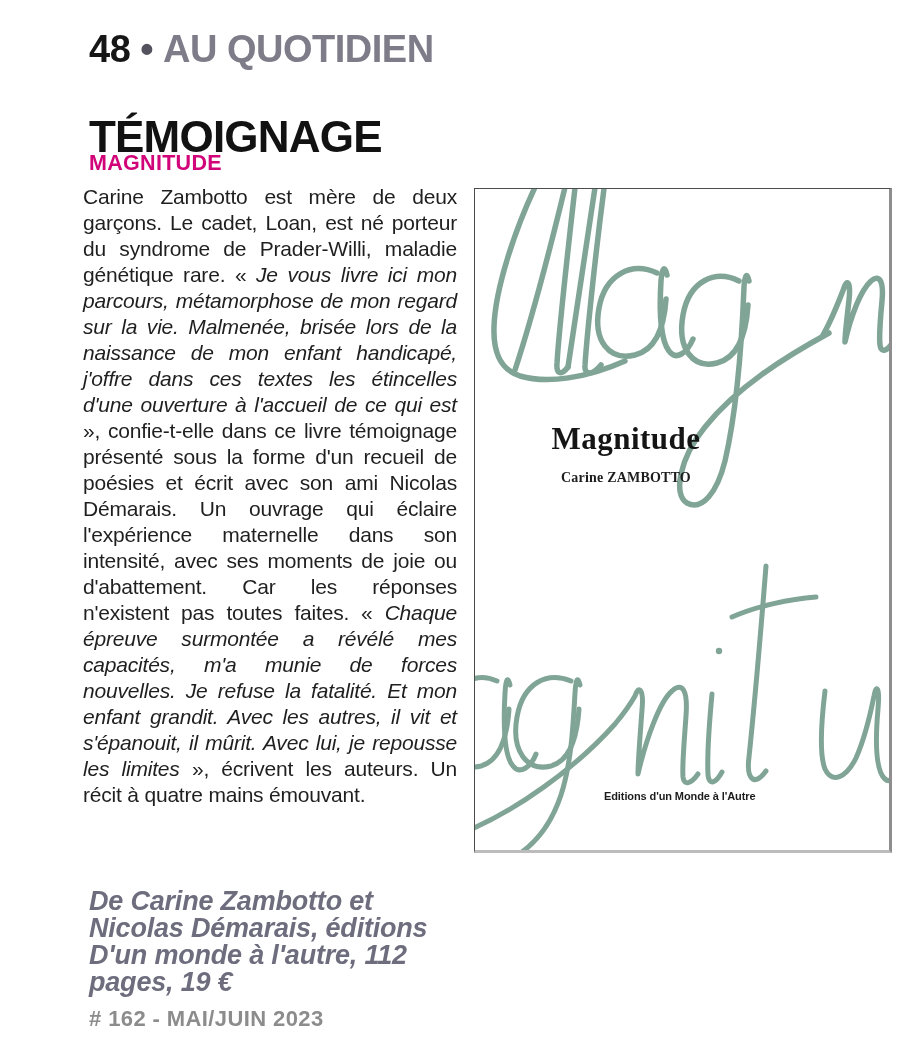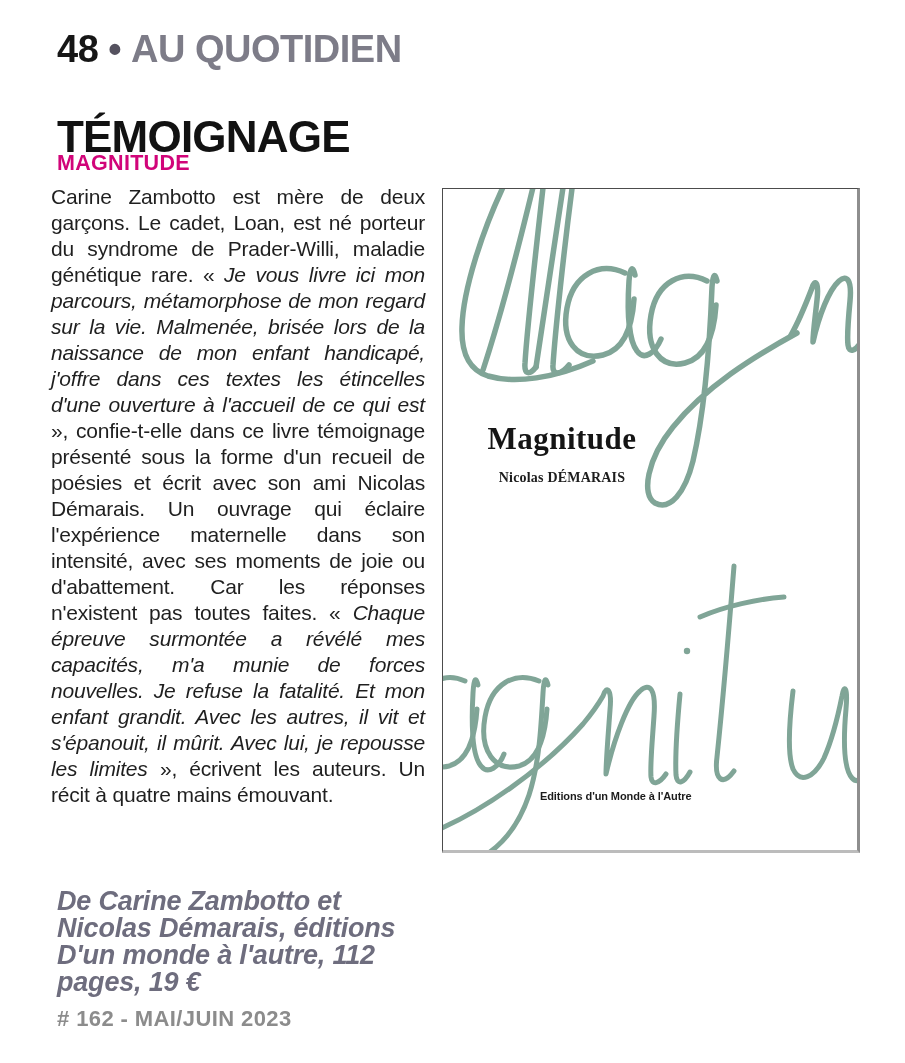--- a/index.html
+++ b/index.html
@@ -1,20 +1,20 @@
 <!DOCTYPE html>
 <html lang="fr"><head>
 <meta charset="utf-8">
 <style>
   html,body{margin:0;padding:0;}
   body{
     width:905px;height:1063px;background:#ffffff;position:relative;
     font-family:"Liberation Sans",sans-serif;color:#202020;overflow:hidden;
   }
-  .abs{position:absolute;}
+  .abs{position:absolute;margin-left:32px;}
   
   .page-header{left:57px;top:28px;font-size:38px;font-weight:800;letter-spacing:-0.5px;white-space:nowrap;}
   .page-number{color:#161616;}
   .page-bullet{color:#55525f;padding:0 10px;}
   .page-section{color:#7d7c88;}
   
   .kicker{left:57px;top:112px;font-size:44px;font-weight:800;letter-spacing:-0.8px;color:#121212;}
   .article-title{left:57px;top:151px;font-size:21.5px;font-weight:800;letter-spacing:0.3px;color:#d10479;}
   
   .body-copy{
@@ -96,16 +96,16 @@
       <path d="M -8 642 C 40 622, 100 580, 140 535 C 150 523, 156 514, 160 507 C 164 495, 169 501, 167 521 C 165 548, 163 572, 163 585 C 171 550, 185 512, 197 502 C 207 493, 213 500, 211 527 C 209 556, 207 576, 208 588 C 209 597, 216 595, 223 585"></path>
       <path d="M 237 505 C 234 537, 232 566, 233 586 C 234 597, 241 594, 247 583"></path>
       <circle cx="244" cy="462" r="3.2" fill="#80a597" stroke="none"></circle>
       <path d="M 291 377 C 286 440, 279 520, 274 568 C 271 592, 280 597, 291 582"></path>
       <path d="M 257 428 C 282 417, 315 410, 341 408"></path>
       <path d="M 350 502 C 346 535, 344 565, 350 580 C 357 595, 371 589, 381 569 C 389 551, 395 527, 399 507 C 401 495, 405 497, 403 520 C 400 554, 401 580, 409 589 C 415 596, 426 588, 432 575"></path>
     </g>
   </svg>
   <div class="abs cover-title">Magnitude</div>
   <div class="abs cover-authors">
-    <div>Nicolas DÉMARAIS</div>
+    <div>Carine ZAMBOTTO</div>
   </div>
   <div class="abs cover-publisher">Editions d'un Monde à l'Autre</div>
 </div>
 
 </body></html>

